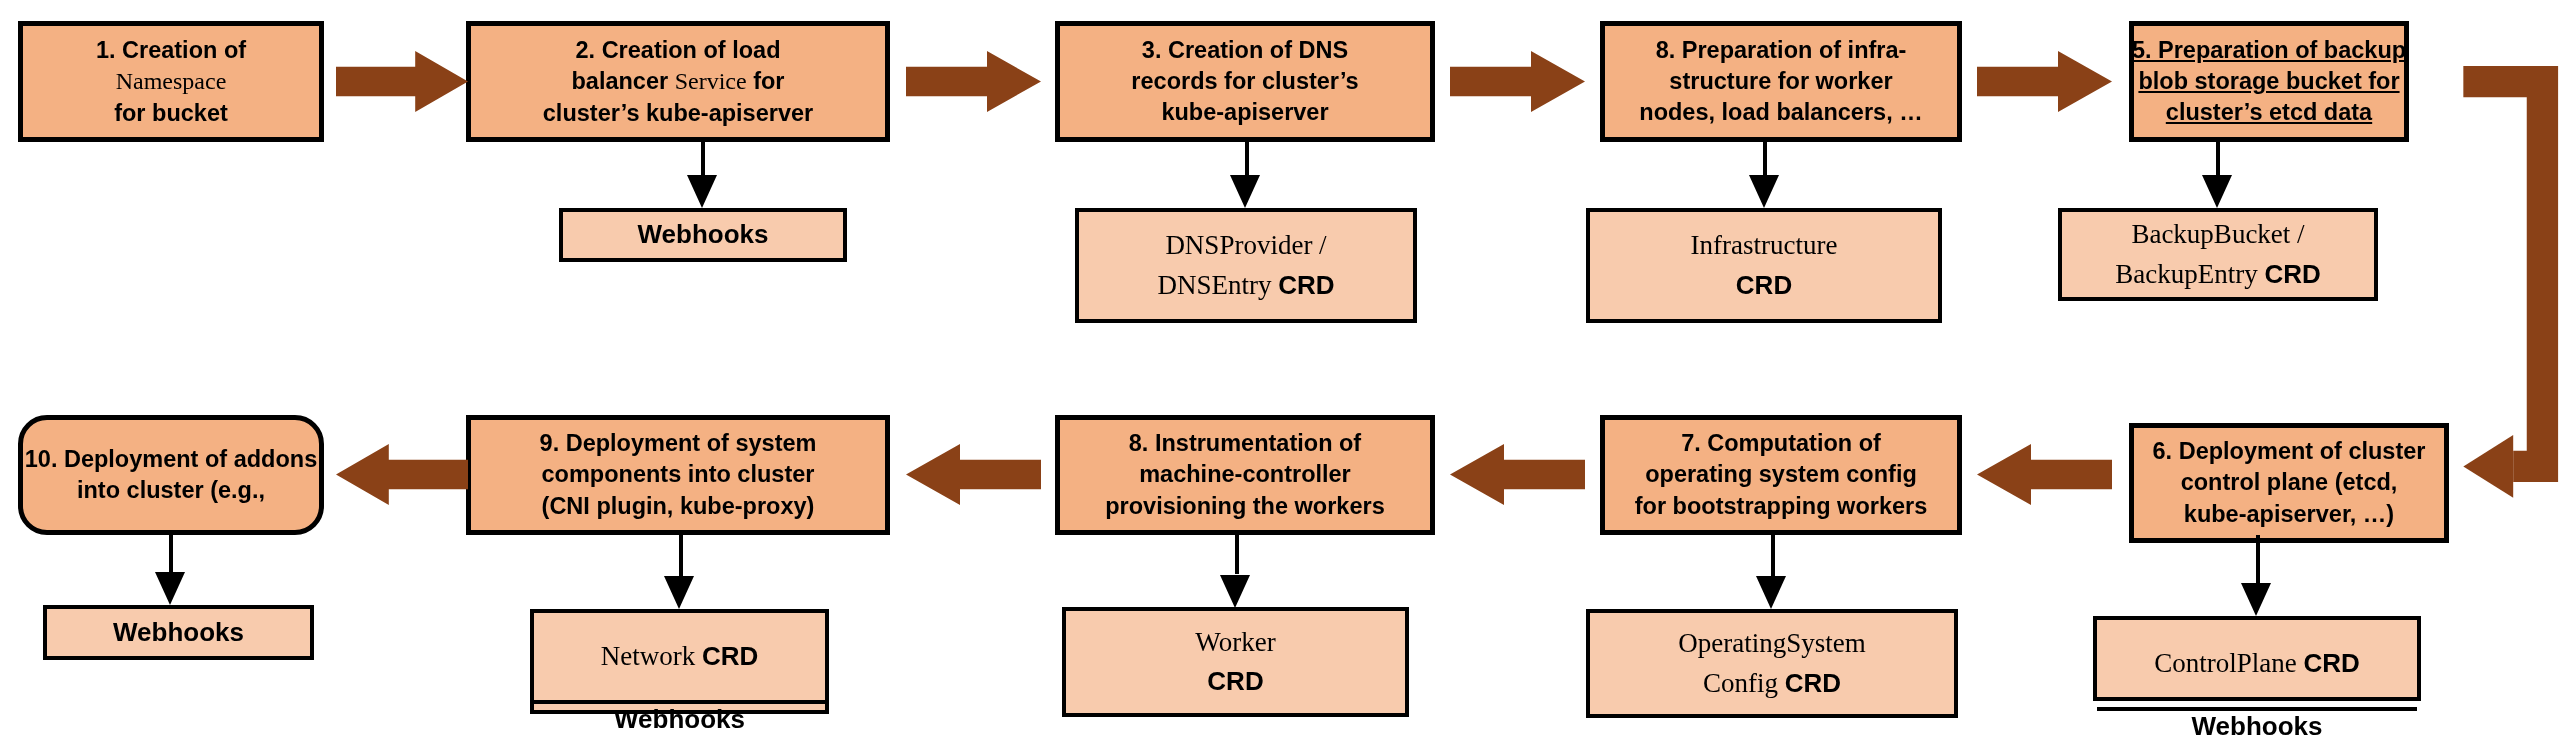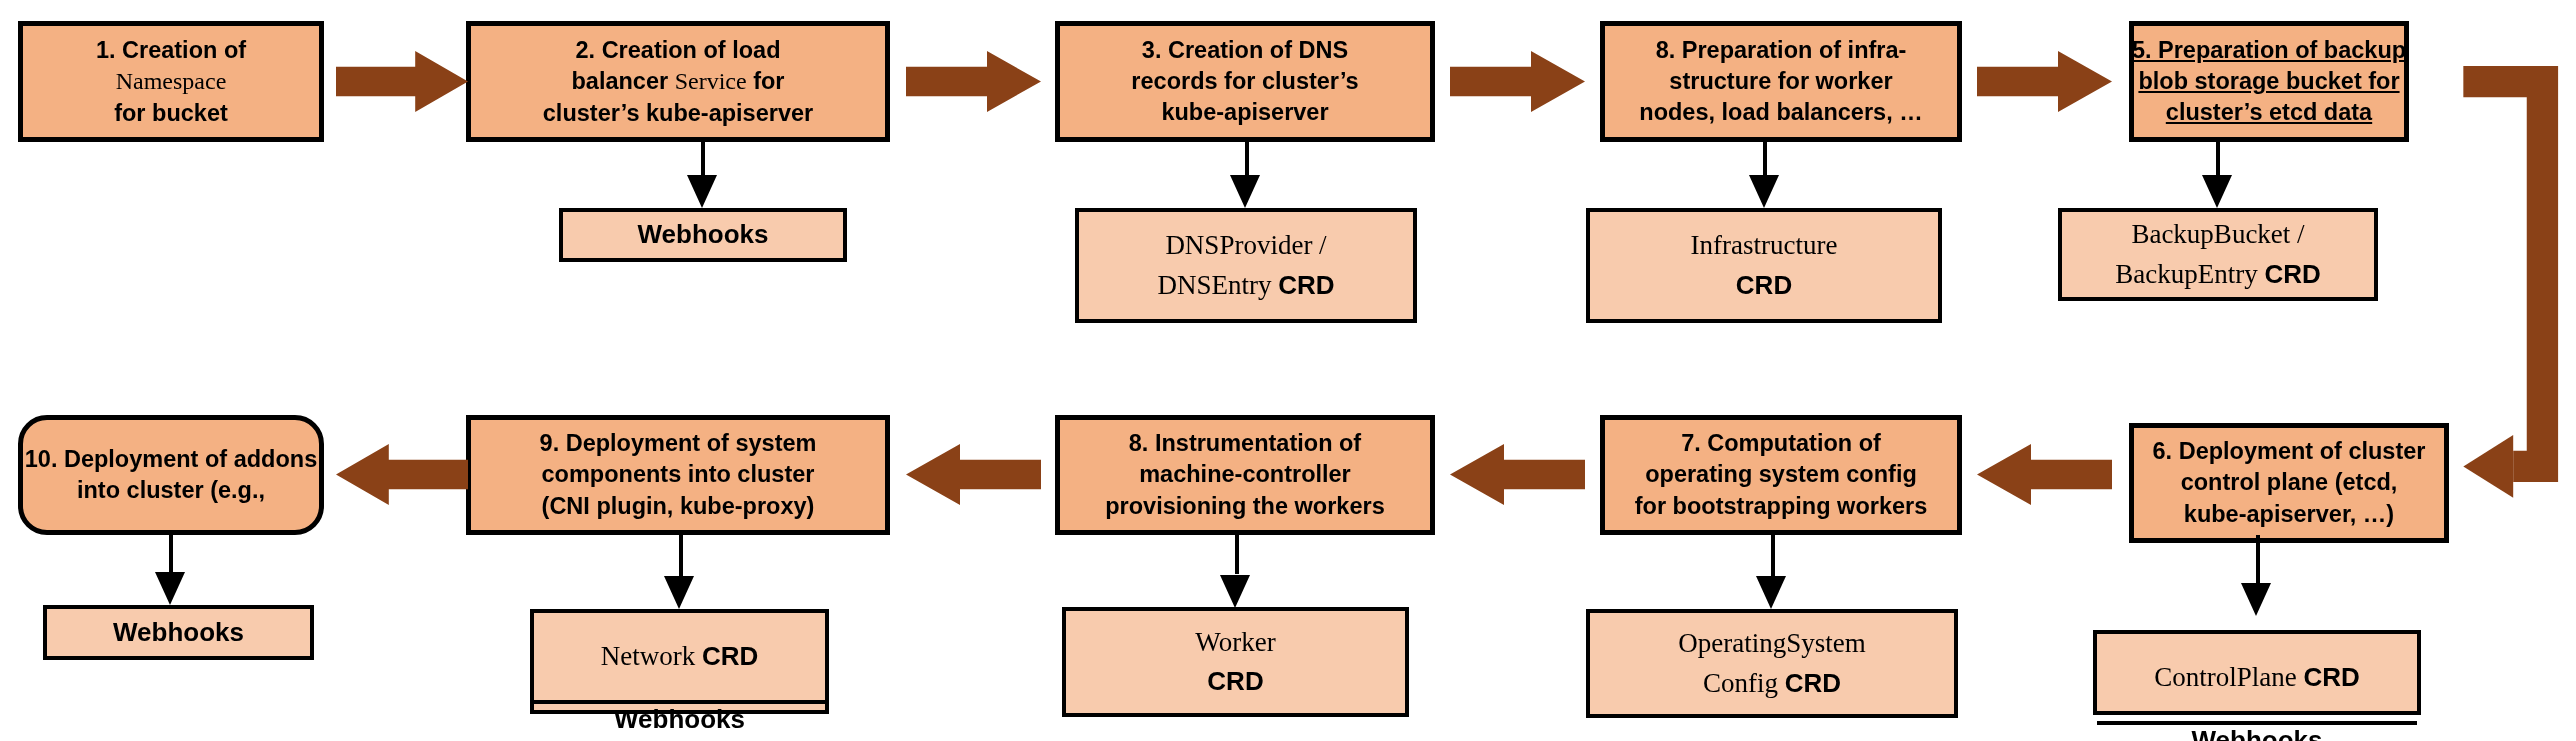--- a/index.html
+++ b/index.html
@@ -38,21 +38,21 @@
   #b7 {left:1600px;top:415px;width:362px; height:120px;}
   #b8 {left:1055px;top:415px;width:380px; height:120px;}
   #b9 {left:466px; top:415px;width:424px; height:120px;}
   #b10{left:18px;  top:415px;width:306px; height:120px;border-radius:29px;}
 
   
   #s2 {left:559px; top:208px;width:288px;height:54px;}
   #s3 {left:1075px;top:208px;width:342px;height:115px;}
   #s4 {left:1586px;top:208px;width:356px;height:115px;}
   #s5 {left:2058px;top:208px;width:320px;height:93px;}
-  #s6 {left:2093px;top:630px;width:328px;height:85px;}
+  #s6 {left:2093px;top:616px;width:328px;height:85px;}
   #s7 {left:1586px;top:609px;width:372px;height:109px;}
   #s8 {left:1062px;top:607px;width:347px;height:110px;}
   #s9 {left:530px; top:609px;width:299px;height:105px;}
   #s10{left:43px;  top:605px;width:271px;height:55px;}
 
   
   .harrow{position:absolute;height:61px;background:var(--arrow);}
   .harrow.right{clip-path:polygon(0% 26%,60% 26%,60% 0%,100% 50%,60% 100%,60% 74%,0% 74%);}
   .harrow.left {clip-path:polygon(100% 26%,40% 26%,40% 0%,0% 50%,40% 100%,40% 74%,100% 74%);}
   #fa1{left:336px; top:51px;width:132px;}

